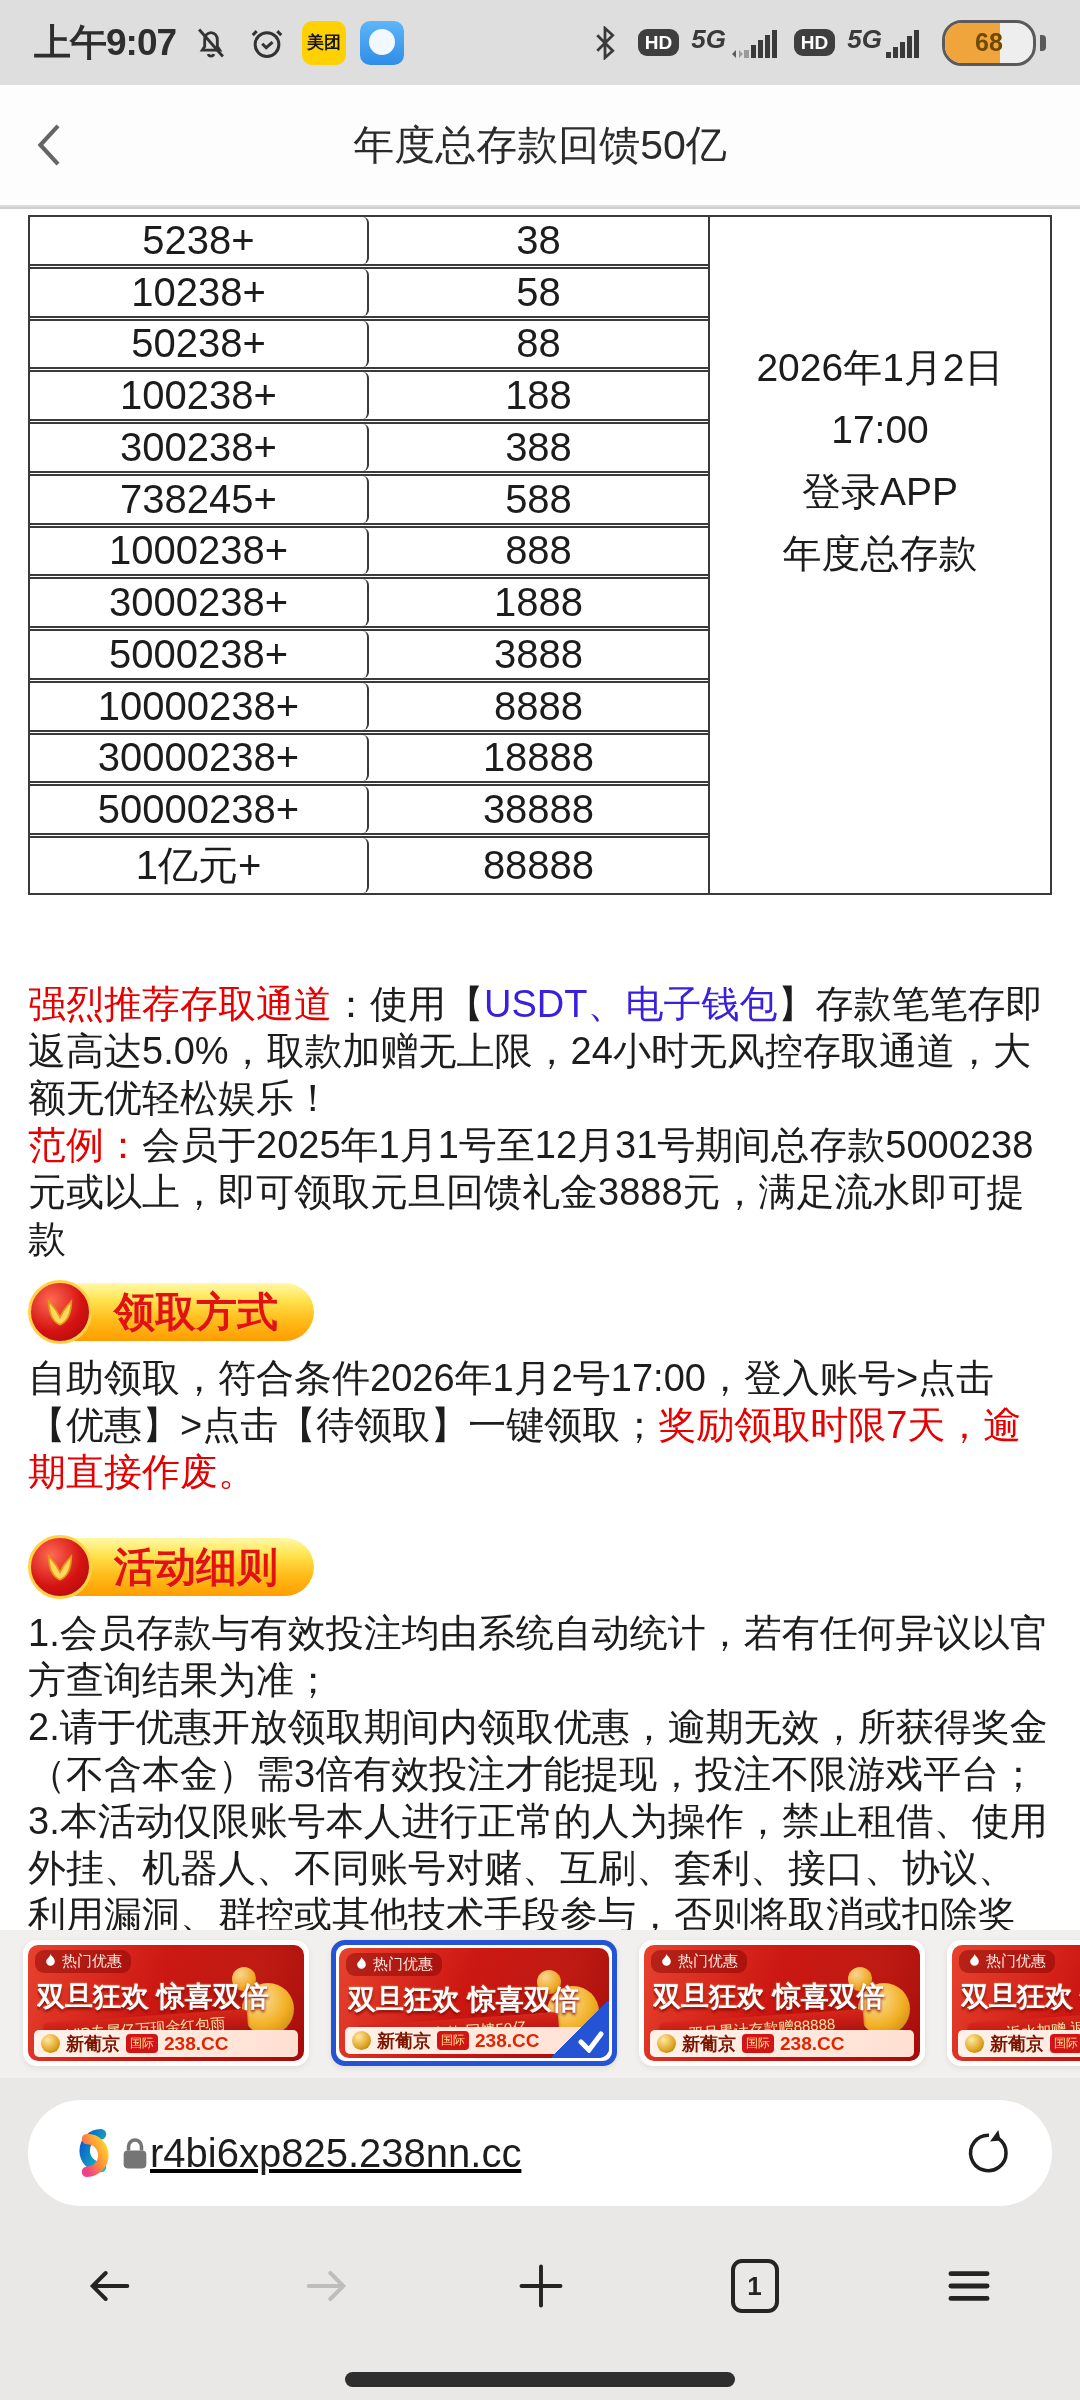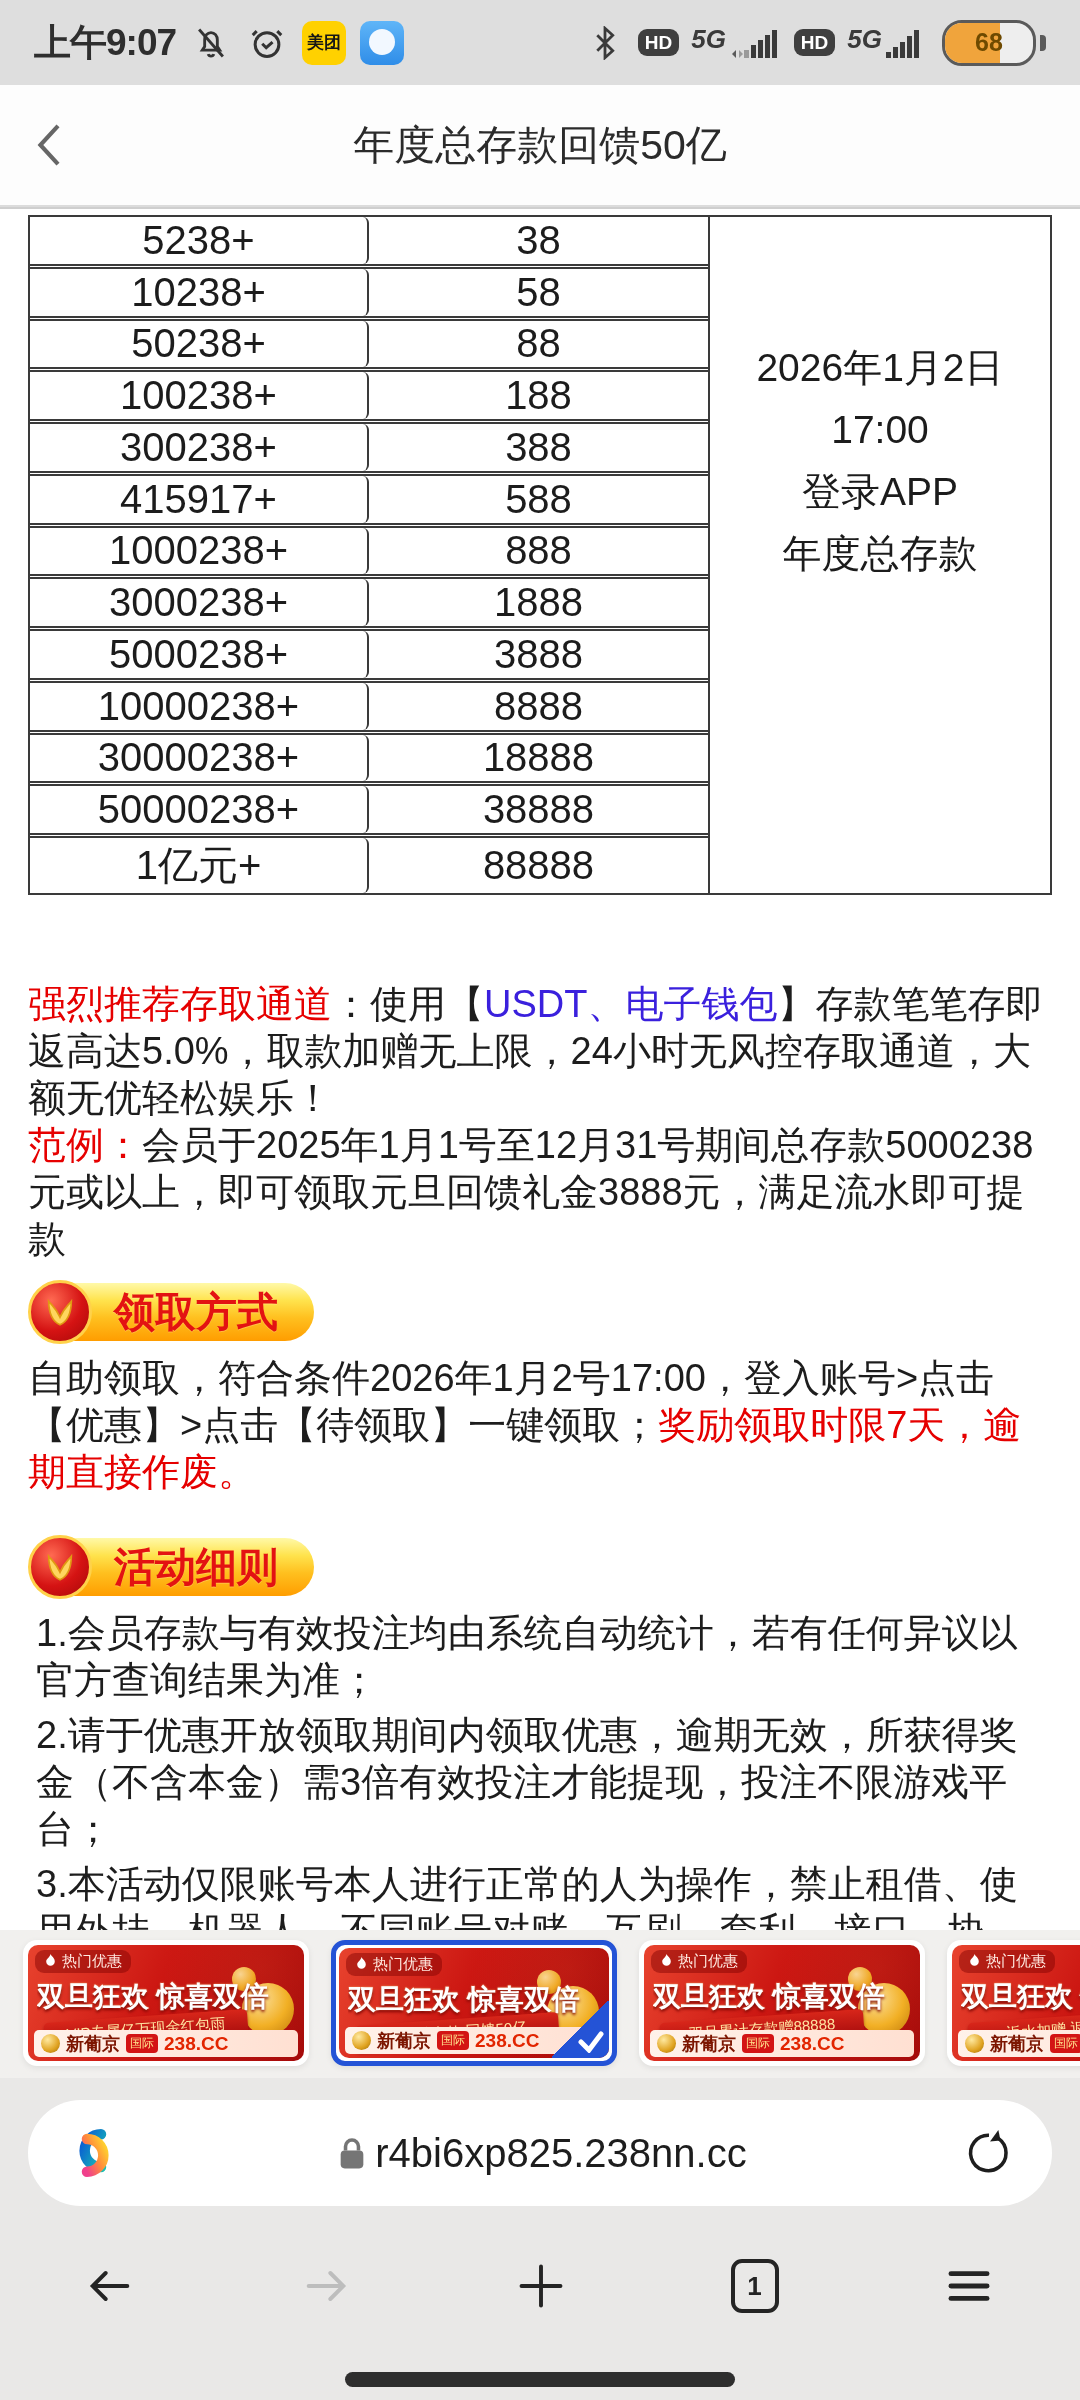--- a/index.html
+++ b/index.html
@@ -50,21 +50,21 @@
   p.body{margin:0;font-size:38px;line-height:47px;color:#1d1d1d;word-break:break-all;}
   .red{color:#e60000;}
   .blue{color:#3a20dd;}
   .badge-row{display:flex;align-items:center;margin:18px 0 12px 0;height:62px;}
   .medal{width:64px;height:64px;border-radius:50%;z-index:2;
          background:radial-gradient(circle at 35% 30%,#ff6a52,#d51313 55%,#a50808);
          border:3px solid #ffd24a;box-sizing:border-box;display:flex;align-items:center;justify-content:center;}
   .badge-pill{margin-left:-18px;height:58px;line-height:58px;padding:0 36px 0 40px;border-radius:0 29px 29px 0;
               background:linear-gradient(180deg,#fff9a8 0%,#ffe34d 30%,#ffc01f 60%,#ff9d00 100%);
               font-size:41px;font-weight:800;color:#e31212;text-shadow:0 1px 0 #fff3;}
-  .rules p.body{margin:8px;}
+  .rules p.body{margin:0;}
   .claim-para{margin-bottom:28px;}
   
   .carousel{flex:0 0 148px;height:148px;background:#f1f0ee;display:flex;gap:22px;
             padding:10px 0 0 23px;box-sizing:border-box;overflow:hidden;}
   .banner-card{flex:0 0 286px;width:286px;height:126px;background:#fff;border-radius:14px;
                padding:5px;box-sizing:border-box;position:relative;box-shadow:0 2px 6px rgba(0,0,0,.08);}
   .banner-card.selected{border:5px solid #2453d6;padding:3px;}
   .banner-inner{width:100%;height:100%;border-radius:10px;position:relative;overflow:hidden;
                 background:radial-gradient(circle at 85% 20%,#f06a3a22,transparent 40%),
                            linear-gradient(115deg,#e8432e 0%,#cc1712 45%,#a40909 100%);}
@@ -90,21 +90,21 @@
   .b-coin2{position:absolute;right:48px;top:22px;width:24px;height:24px;border-radius:50%;opacity:.9;
            background:radial-gradient(circle at 35% 30%,#ffe9a0,#f5b826 60%,#c07e08);}
   .sel-corner{position:absolute;right:-1px;bottom:-1px;width:58px;height:58px;
               background:linear-gradient(315deg,#2453d6 52%,transparent 52.5%);
               border-radius:0 0 10px 0;display:flex;align-items:flex-end;justify-content:flex-end;}
   .sel-corner svg{margin:0 6px 6px 0;}
   
   .browser-bar{flex:0 0 150px;height:150px;background:#e9e8e7;display:flex;align-items:center;justify-content:center;}
   .url-pill{width:1024px;height:106px;background:#fff;border-radius:53px;display:flex;align-items:center;
             padding:0 38px;box-sizing:border-box;}
-  .url-center{flex:1;display:flex;align-items:center;justify-content:center;gap:10px;}
+  .url-center{flex:1;display:flex;align-items:center;justify-content:flex-start;gap:2px;text-decoration:underline;}
   .url-text{font-size:40px;color:#1d1d1d;}
   
   .toolbar{flex:0 0 172px;height:172px;background:#e9e8e7;position:relative;}
   .tool-icons{display:flex;justify-content:space-between;align-items:center;height:116px;padding:0 84px;}
   .tab-box{width:40px;height:46px;border:4px solid #242424;border-radius:11px;display:flex;
            align-items:center;justify-content:center;font-size:26px;font-weight:600;color:#242424;}
   .home-indicator{position:absolute;bottom:13px;left:50%;transform:translateX(-50%);
                   width:390px;height:15px;border-radius:9px;background:#2e2e2e;}
 </style>
 </head>
@@ -203,21 +203,21 @@
           <div class="dcell dep">100238+</div>
           <div class="dcell">188</div>
         </div>
 
         <div class="drow">
           <div class="dcell dep">300238+</div>
           <div class="dcell">388</div>
         </div>
 
         <div class="drow">
-          <div class="dcell dep">415917+</div>
+          <div class="dcell dep">738245+</div>
           <div class="dcell">588</div>
         </div>
 
         <div class="drow">
           <div class="dcell dep">1000238+</div>
           <div class="dcell">888</div>
         </div>
 
         <div class="drow">
           <div class="dcell dep">3000238+</div>

